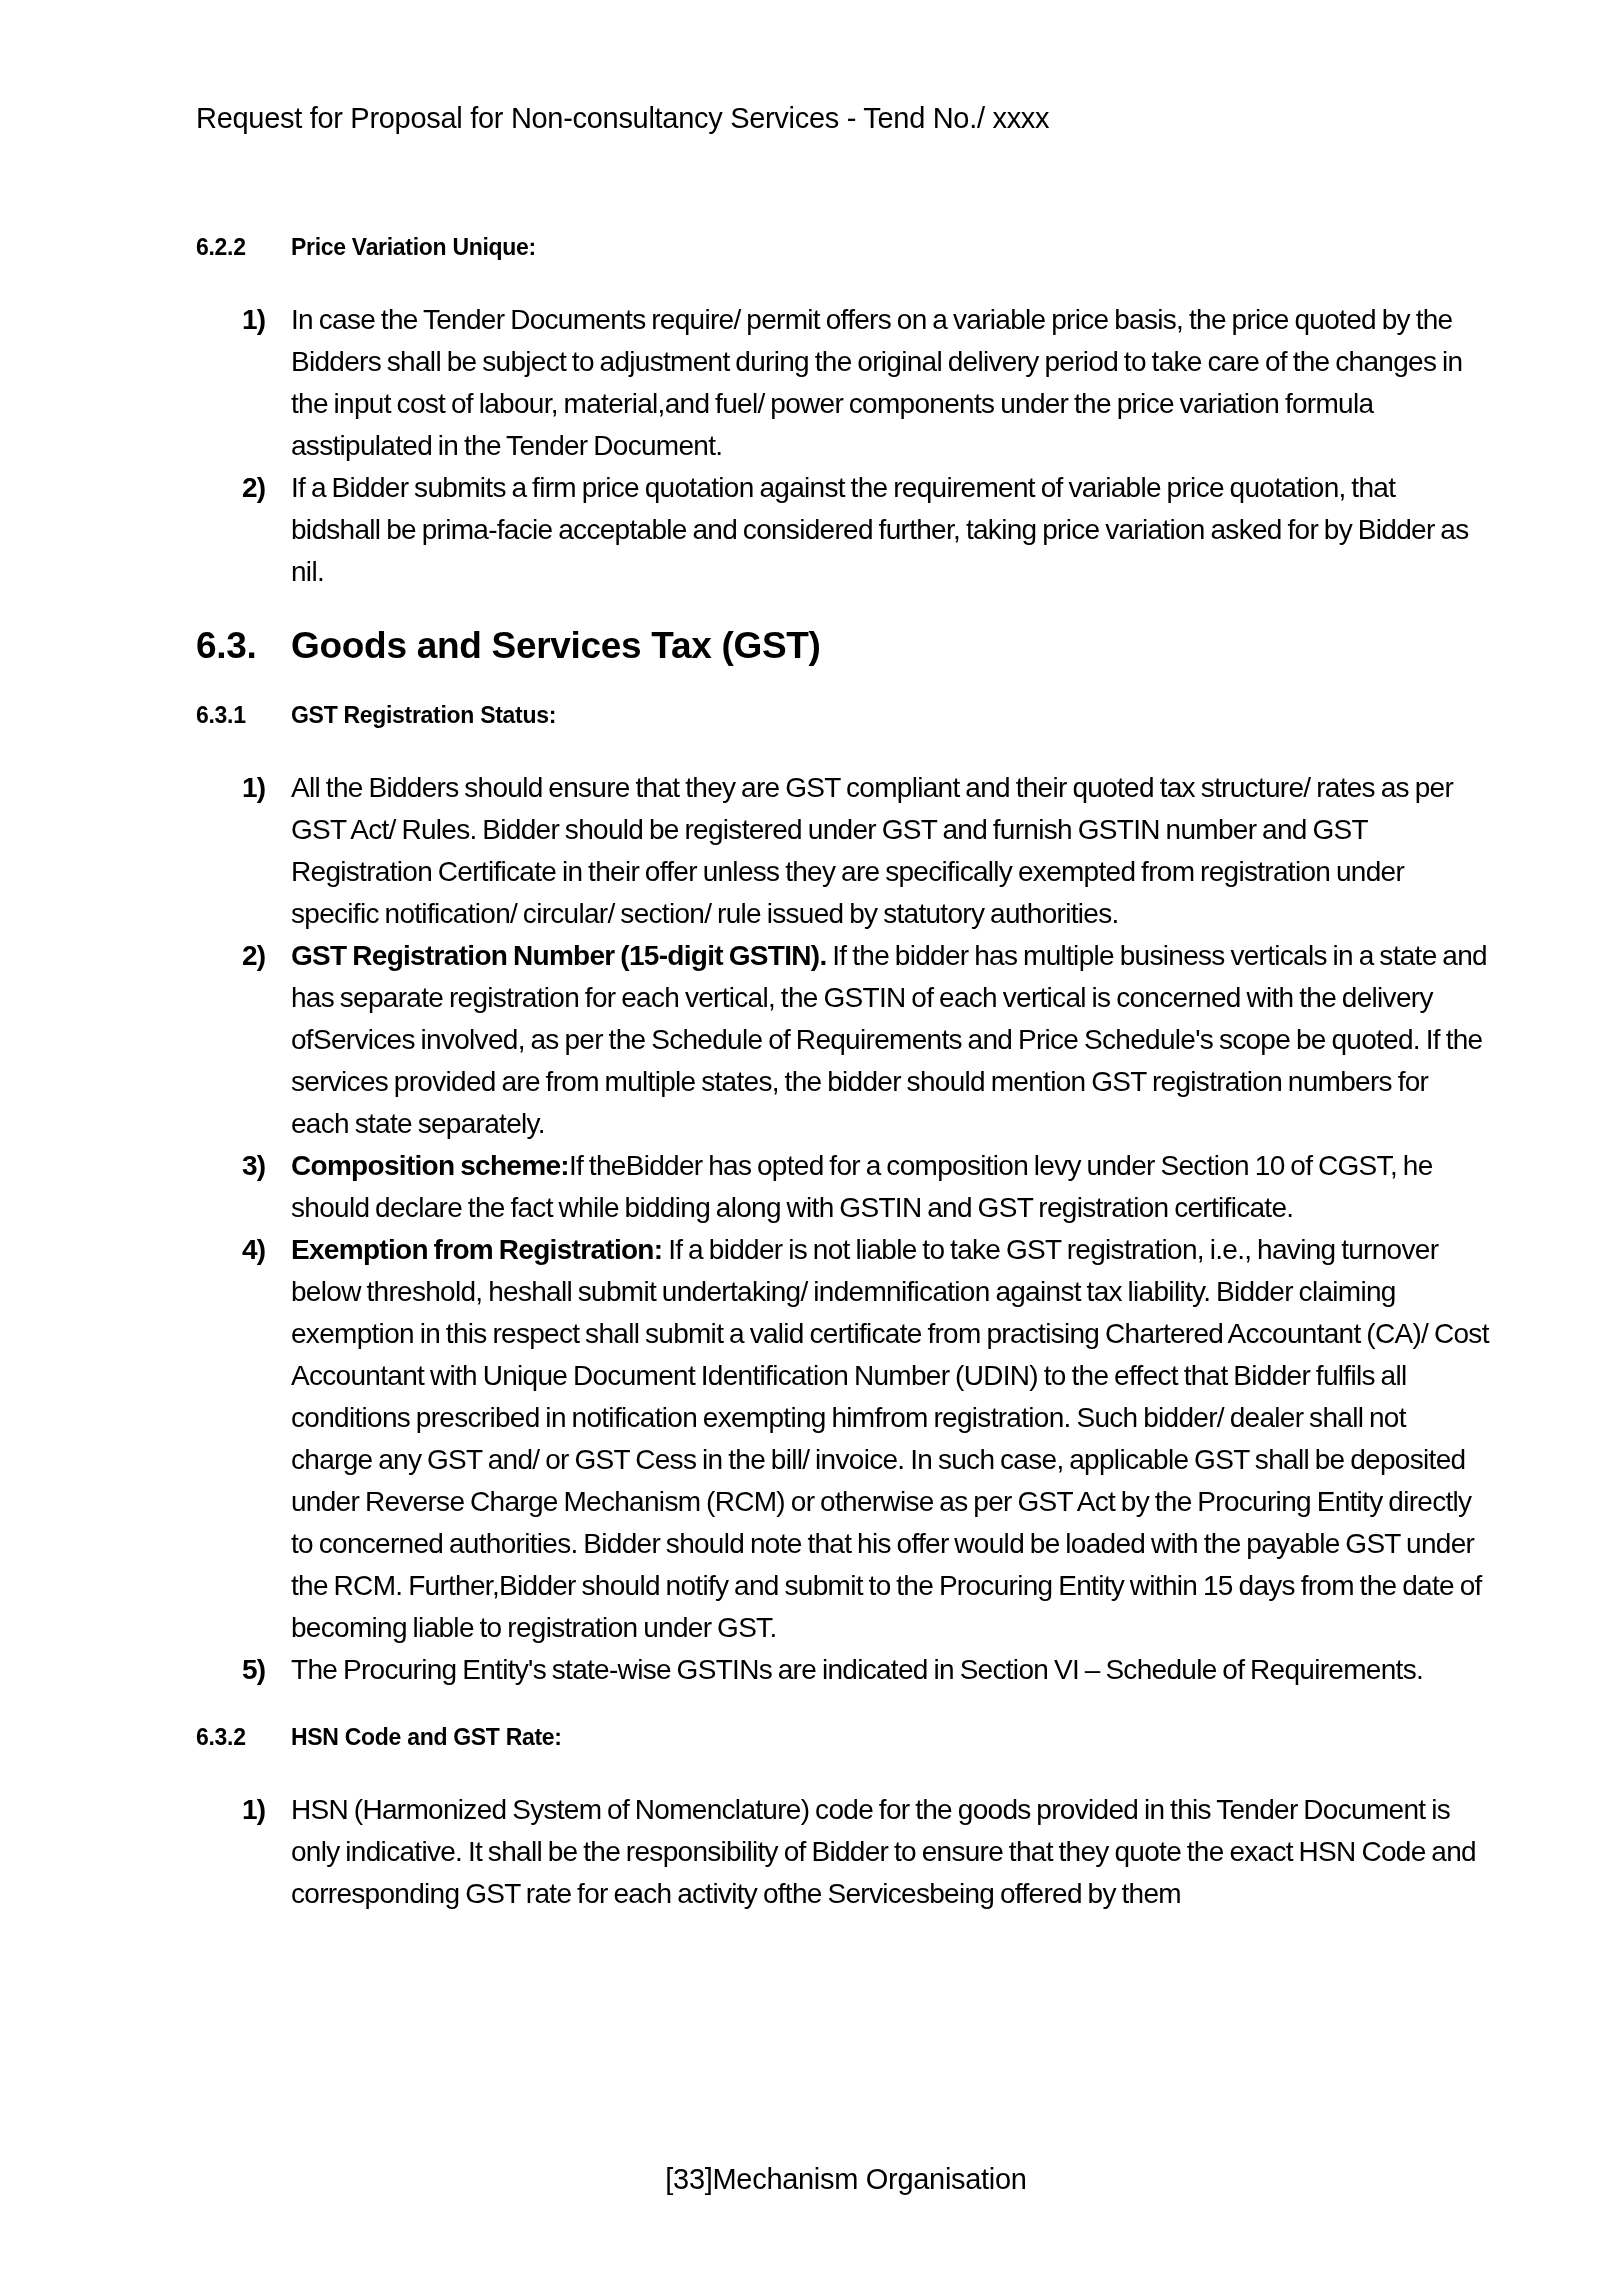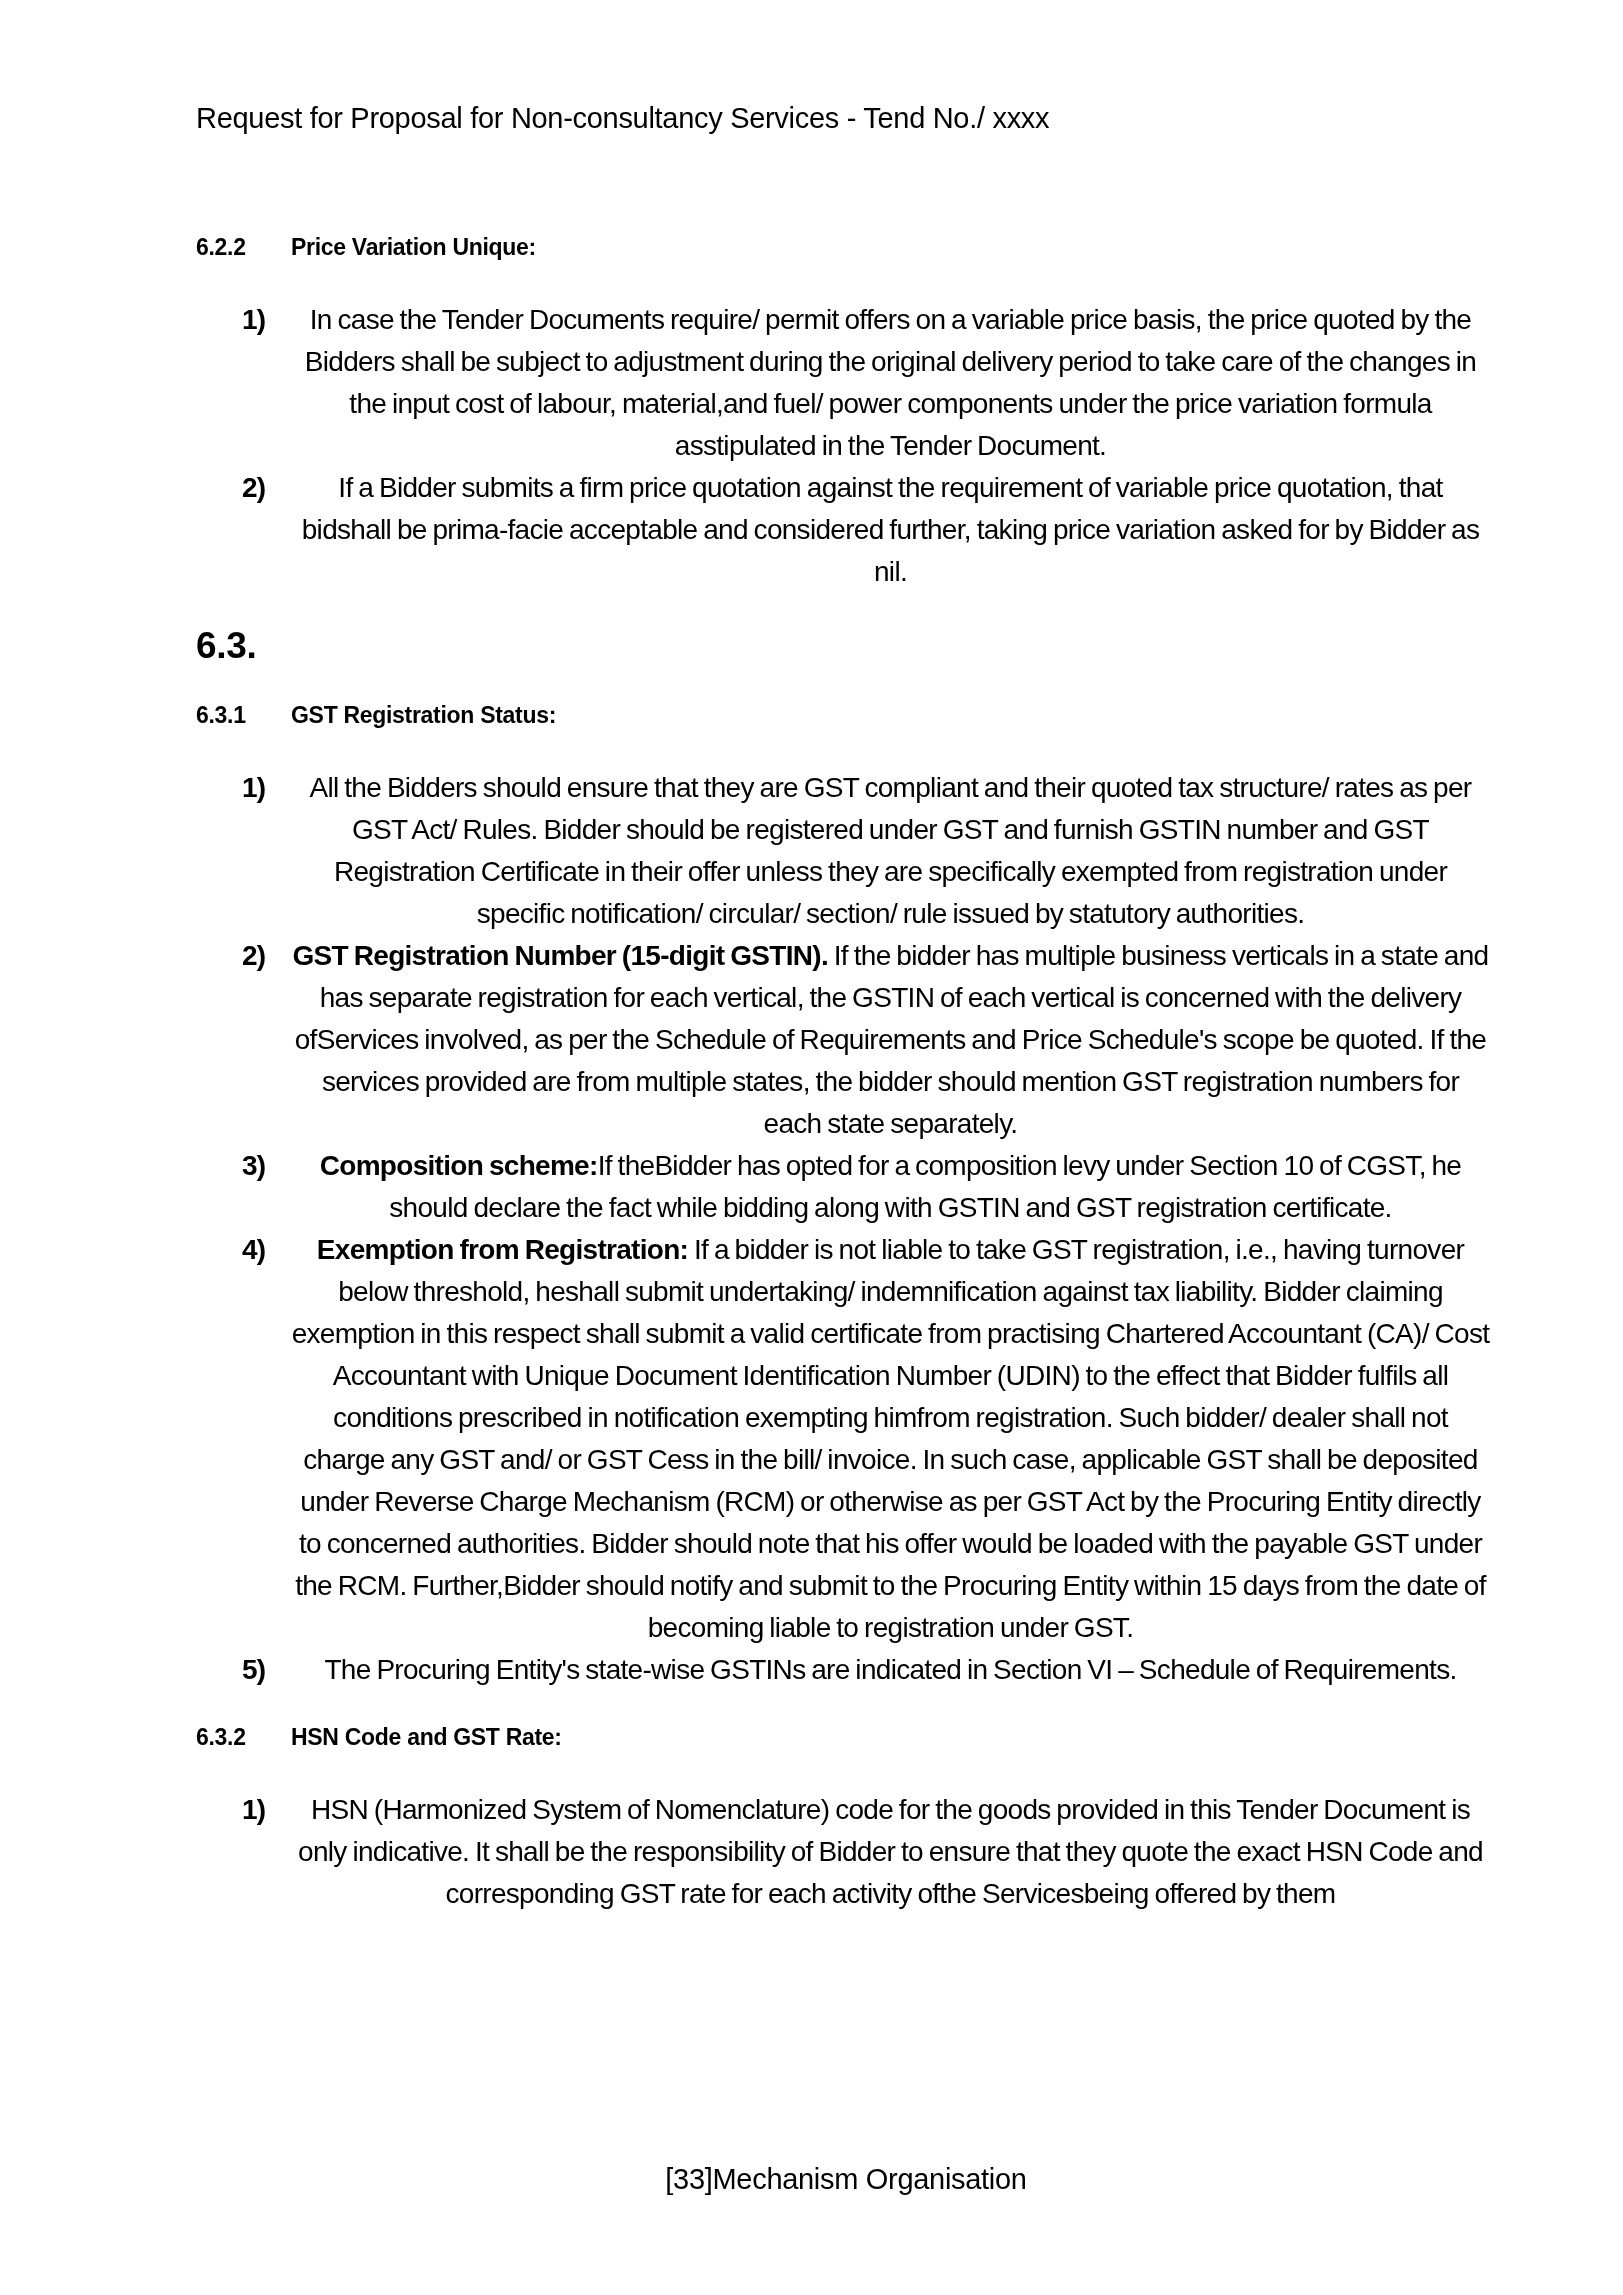--- a/index.html
+++ b/index.html
@@ -15,21 +15,21 @@
   .content > :first-child{margin-top:0;}
   .h-sub{display:flex;font-weight:bold;font-size:23px;line-height:41px;
     letter-spacing:-0.3px;margin:26px 0 31px 0;}
   .h-sub .num{flex:none;width:95px;}
   .h-main{display:flex;font-weight:bold;font-size:37px;line-height:46px;
     letter-spacing:-0.3px;margin:30px 0 23.6px 0;}
   .h-main .num{flex:none;width:95px;}
   .list{margin:0 0 0 46px;}
   .item{display:flex;font-size:28px;line-height:42px;letter-spacing:-0.7px;word-spacing:-1.3px;}
   .item .num{flex:none;width:49px;font-weight:bold;}
-  .item .body{flex:1;text-align:center;}
+  .item .body{flex:1;text-align:left;}
   .lead{font-weight:bold;}
   .footer{
     position:absolute;top:2161px;left:237px;right:212px;
     display:flex;justify-content:center;align-items:flex-start;
     font-size:29px;line-height:37px;letter-spacing:-0.3px;background:#fff;
   }
 </style>
 </head>
 <body>
 
@@ -52,20 +52,21 @@
         <div class="body"><span class="lead"></span><span>In case the Tender Documents require/ permit offers on a variable price basis, the price quoted by the Bidders shall be subject to adjustment during the original delivery period to take care of the changes in the input cost of labour, material,and fuel/ power components under the price variation formula asstipulated in the Tender Document.</span></div>
       </div>
       <div class="item">
         <span class="num">2)</span>
         <div class="body"><span class="lead"></span><span>If a Bidder submits a firm price quotation against the requirement of variable price quotation, that bidshall be prima-facie acceptable and considered further, taking price variation asked for by Bidder as nil.</span></div>
       </div>
     </div>
 
     <div class="h-main">
       <span class="num">6.3.</span>
+      <span class="ttl">Goods and Services Tax (GST)</span>
     </div>
 
     <div class="h-sub">
       <span class="num">6.3.1</span>
       <span class="ttl">GST Registration Status:</span>
     </div>
 
     <div class="list">
       <div class="item">
         <span class="num">1)</span>

